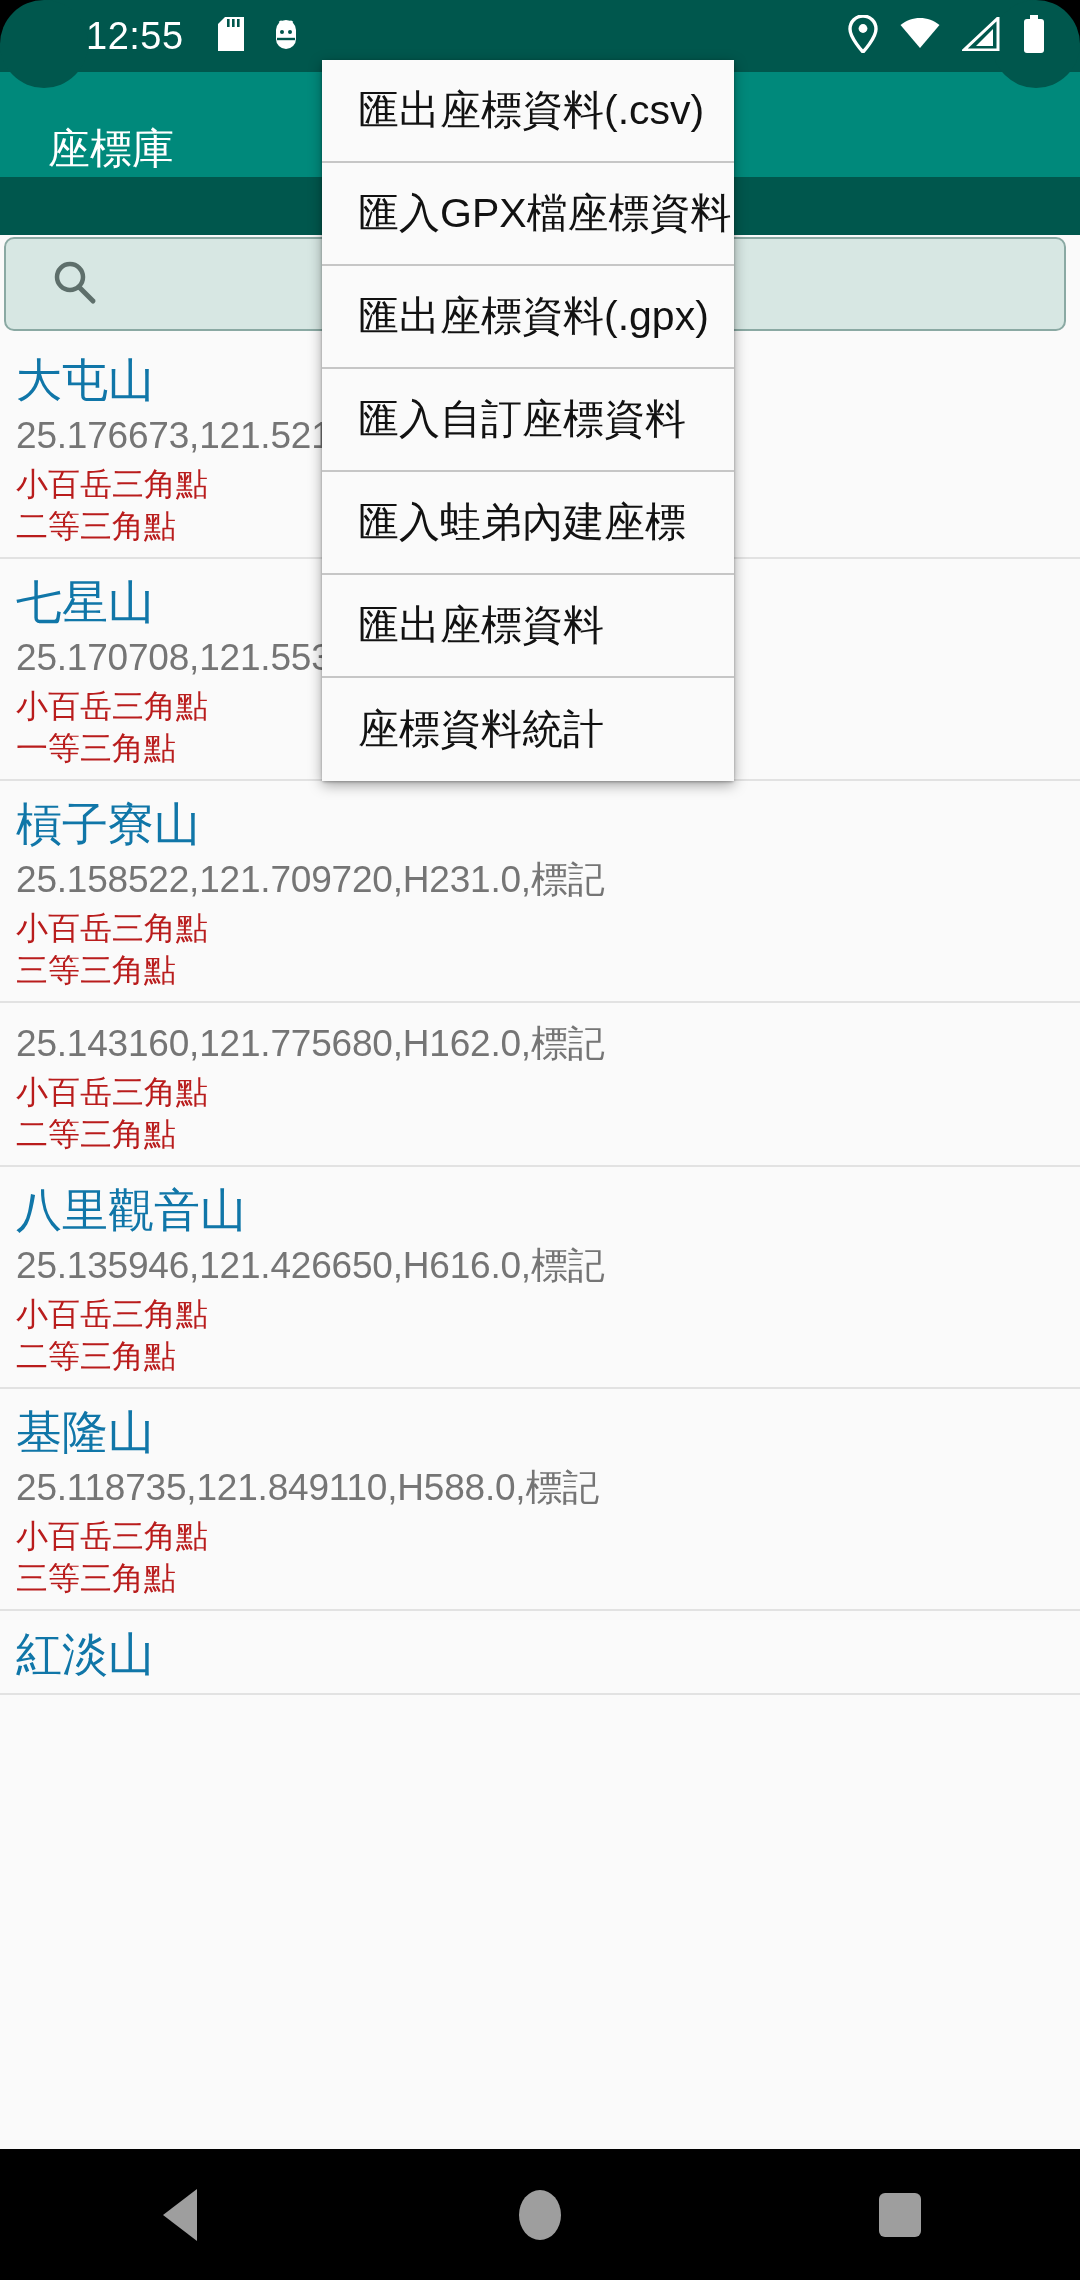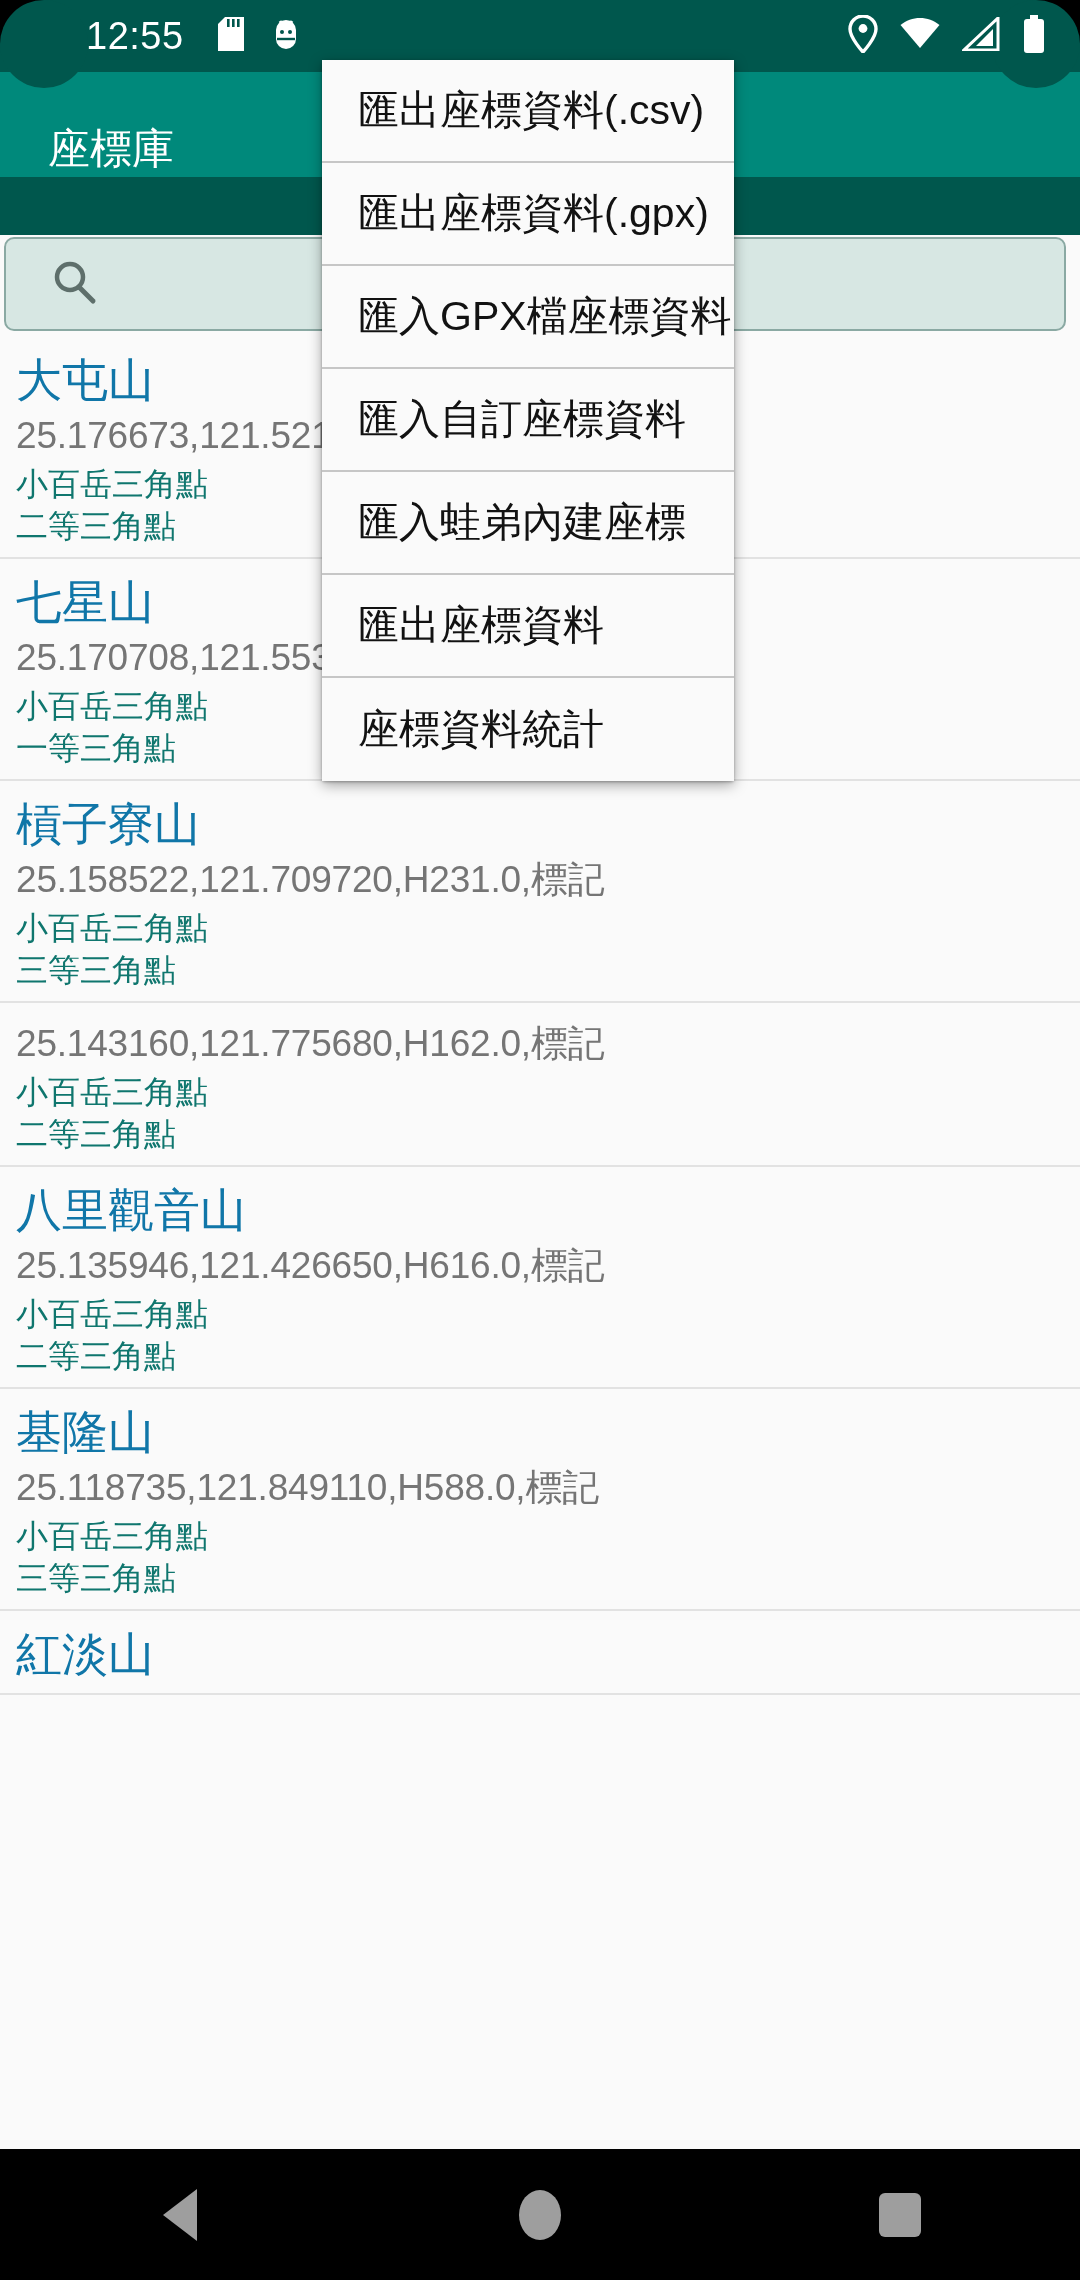--- a/index.html
+++ b/index.html
@@ -136,21 +136,21 @@
     white-space: nowrap;
   }
   .row-coord {
     color: #757575;
     font-size: 37px;
     line-height: 54px;
     white-space: nowrap;
     letter-spacing: -0.2px;
   }
   .row-tag {
-    color: #0f766e;
+    color: #b91c1c;
     font-size: 32px;
     line-height: 42px;
     white-space: nowrap;
   }
 
   
   #popup-menu {
     position: absolute;
     top: 60px;
     left: 322px;
@@ -309,22 +309,22 @@
     </div>
 
     <div class="row">
       <div class="row-name">紅淡山</div>
     </div>
 
   </div>
 
   <div id="popup-menu">
     <div class="menu-item">匯出座標資料(.csv)</div>
+    <div class="menu-item">匯入GPX檔座標資料</div>
     <div class="menu-item">匯出座標資料(.gpx)</div>
-    <div class="menu-item">匯入GPX檔座標資料</div>
     <div class="menu-item">匯入自訂座標資料</div>
     <div class="menu-item">匯入蛙弟內建座標</div>
     <div class="menu-item">匯出座標資料</div>
     <div class="menu-item">座標資料統計</div>
   </div>
 
   <div id="nav-bar">
     <div class="nav-btn">
       <span class="nav-back"></span>
     </div>

